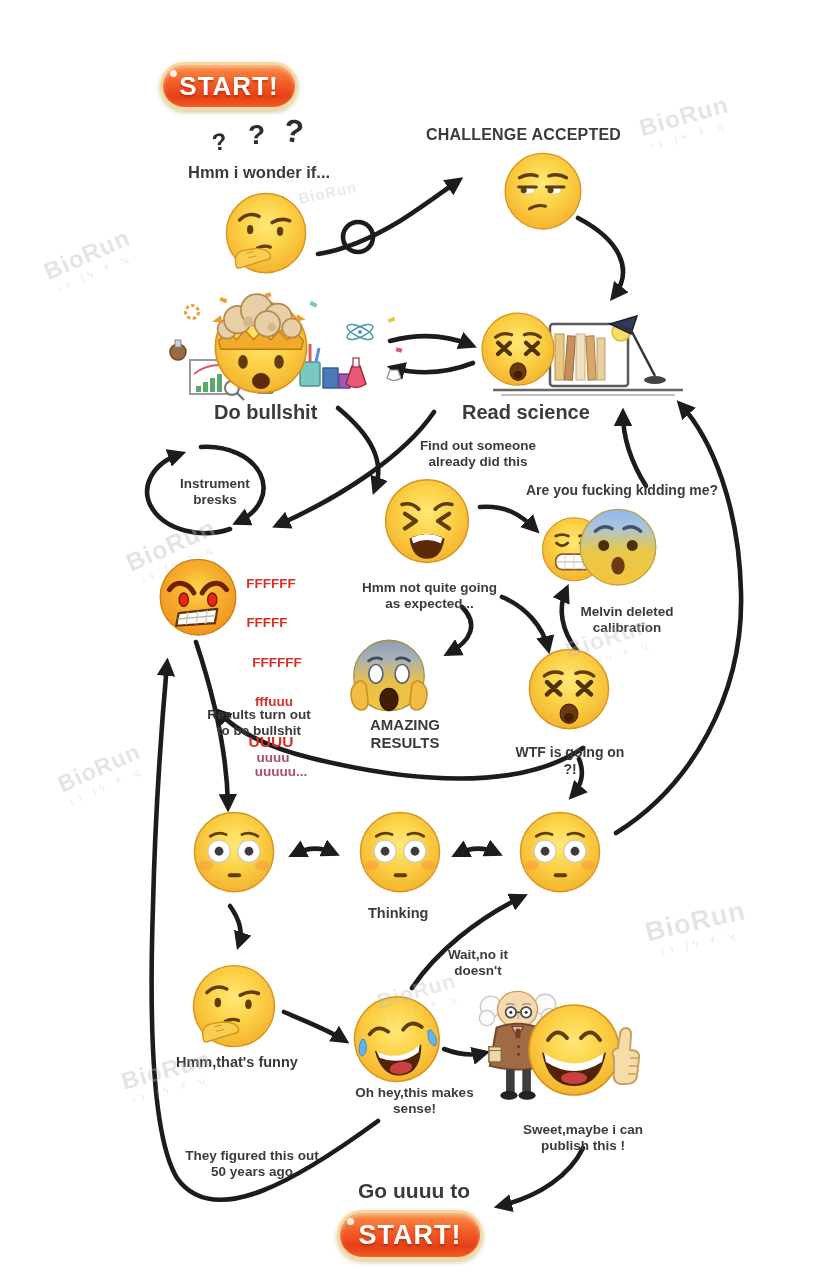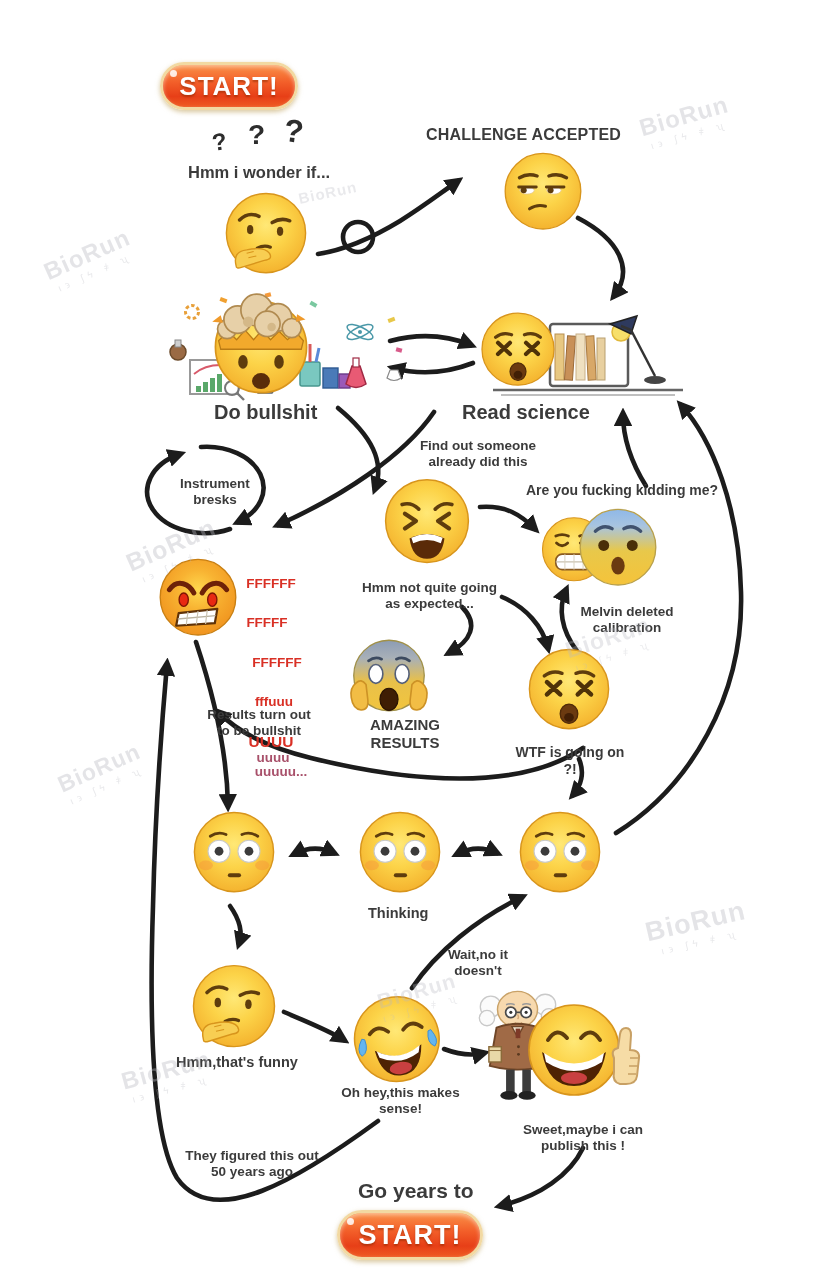--- a/index.html
+++ b/index.html
@@ -403,27 +403,27 @@
 as expected...</div>
   <div class="lbl ctr" style="left:350px;top:716px;width:110px;font-size:15px">AMAZING
 RESULTS</div>
   <div class="lbl ctr" style="left:510px;top:744px;width:120px;font-size:14px">WTF is going on ?!</div>
   <div class="lbl ctr" style="left:200px;top:707px;width:118px;font-size:13.5px">Results turn out
 to be bullshit</div>
   <div class="lbl" style="left:368px;top:905px;font-size:14.5px">Thinking</div>
   <div class="lbl ctr" style="left:428px;top:947px;width:100px;font-size:13.5px">Wait,no it
 doesn't</div>
   <div class="lbl" style="left:176px;top:1054px;font-size:14.5px">Hmm,that's funny</div>
-  <div class="lbl ctr" style="left:338px;top:1085px;width:125px;font-size:13.5px">Oh hey,this makes
+  <div class="lbl ctr" style="left:352px;top:1085px;width:125px;font-size:13.5px">Oh hey,this makes
 sense!</div>
   <div class="lbl ctr" style="left:518px;top:1122px;width:130px;font-size:13.5px">Sweet,maybe i can
 publish this !</div>
   <div class="lbl ctr" style="left:172px;top:1148px;width:160px;font-size:13.5px">They figured this out
 50 years ago</div>
-  <div class="lbl" style="left:358px;top:1179px;font-size:21px">Go years to</div>
+  <div class="lbl" style="left:358px;top:1179px;font-size:21px">Go uuuu to</div>
 
   <div class="btn" style="left:337px;top:1210px;width:140px;height:44px;font-size:27px">
     <span class="spark"></span>
     <span>START!</span>
   </div>
 
   <div class="wm" style="left:640px;top:104px;font-size:24px;transform:rotate(-16deg)">
     <div>BioRun</div>
       <div class="sub">ι϶ ʃϟ ҂ ʯ</div>
   </div>

